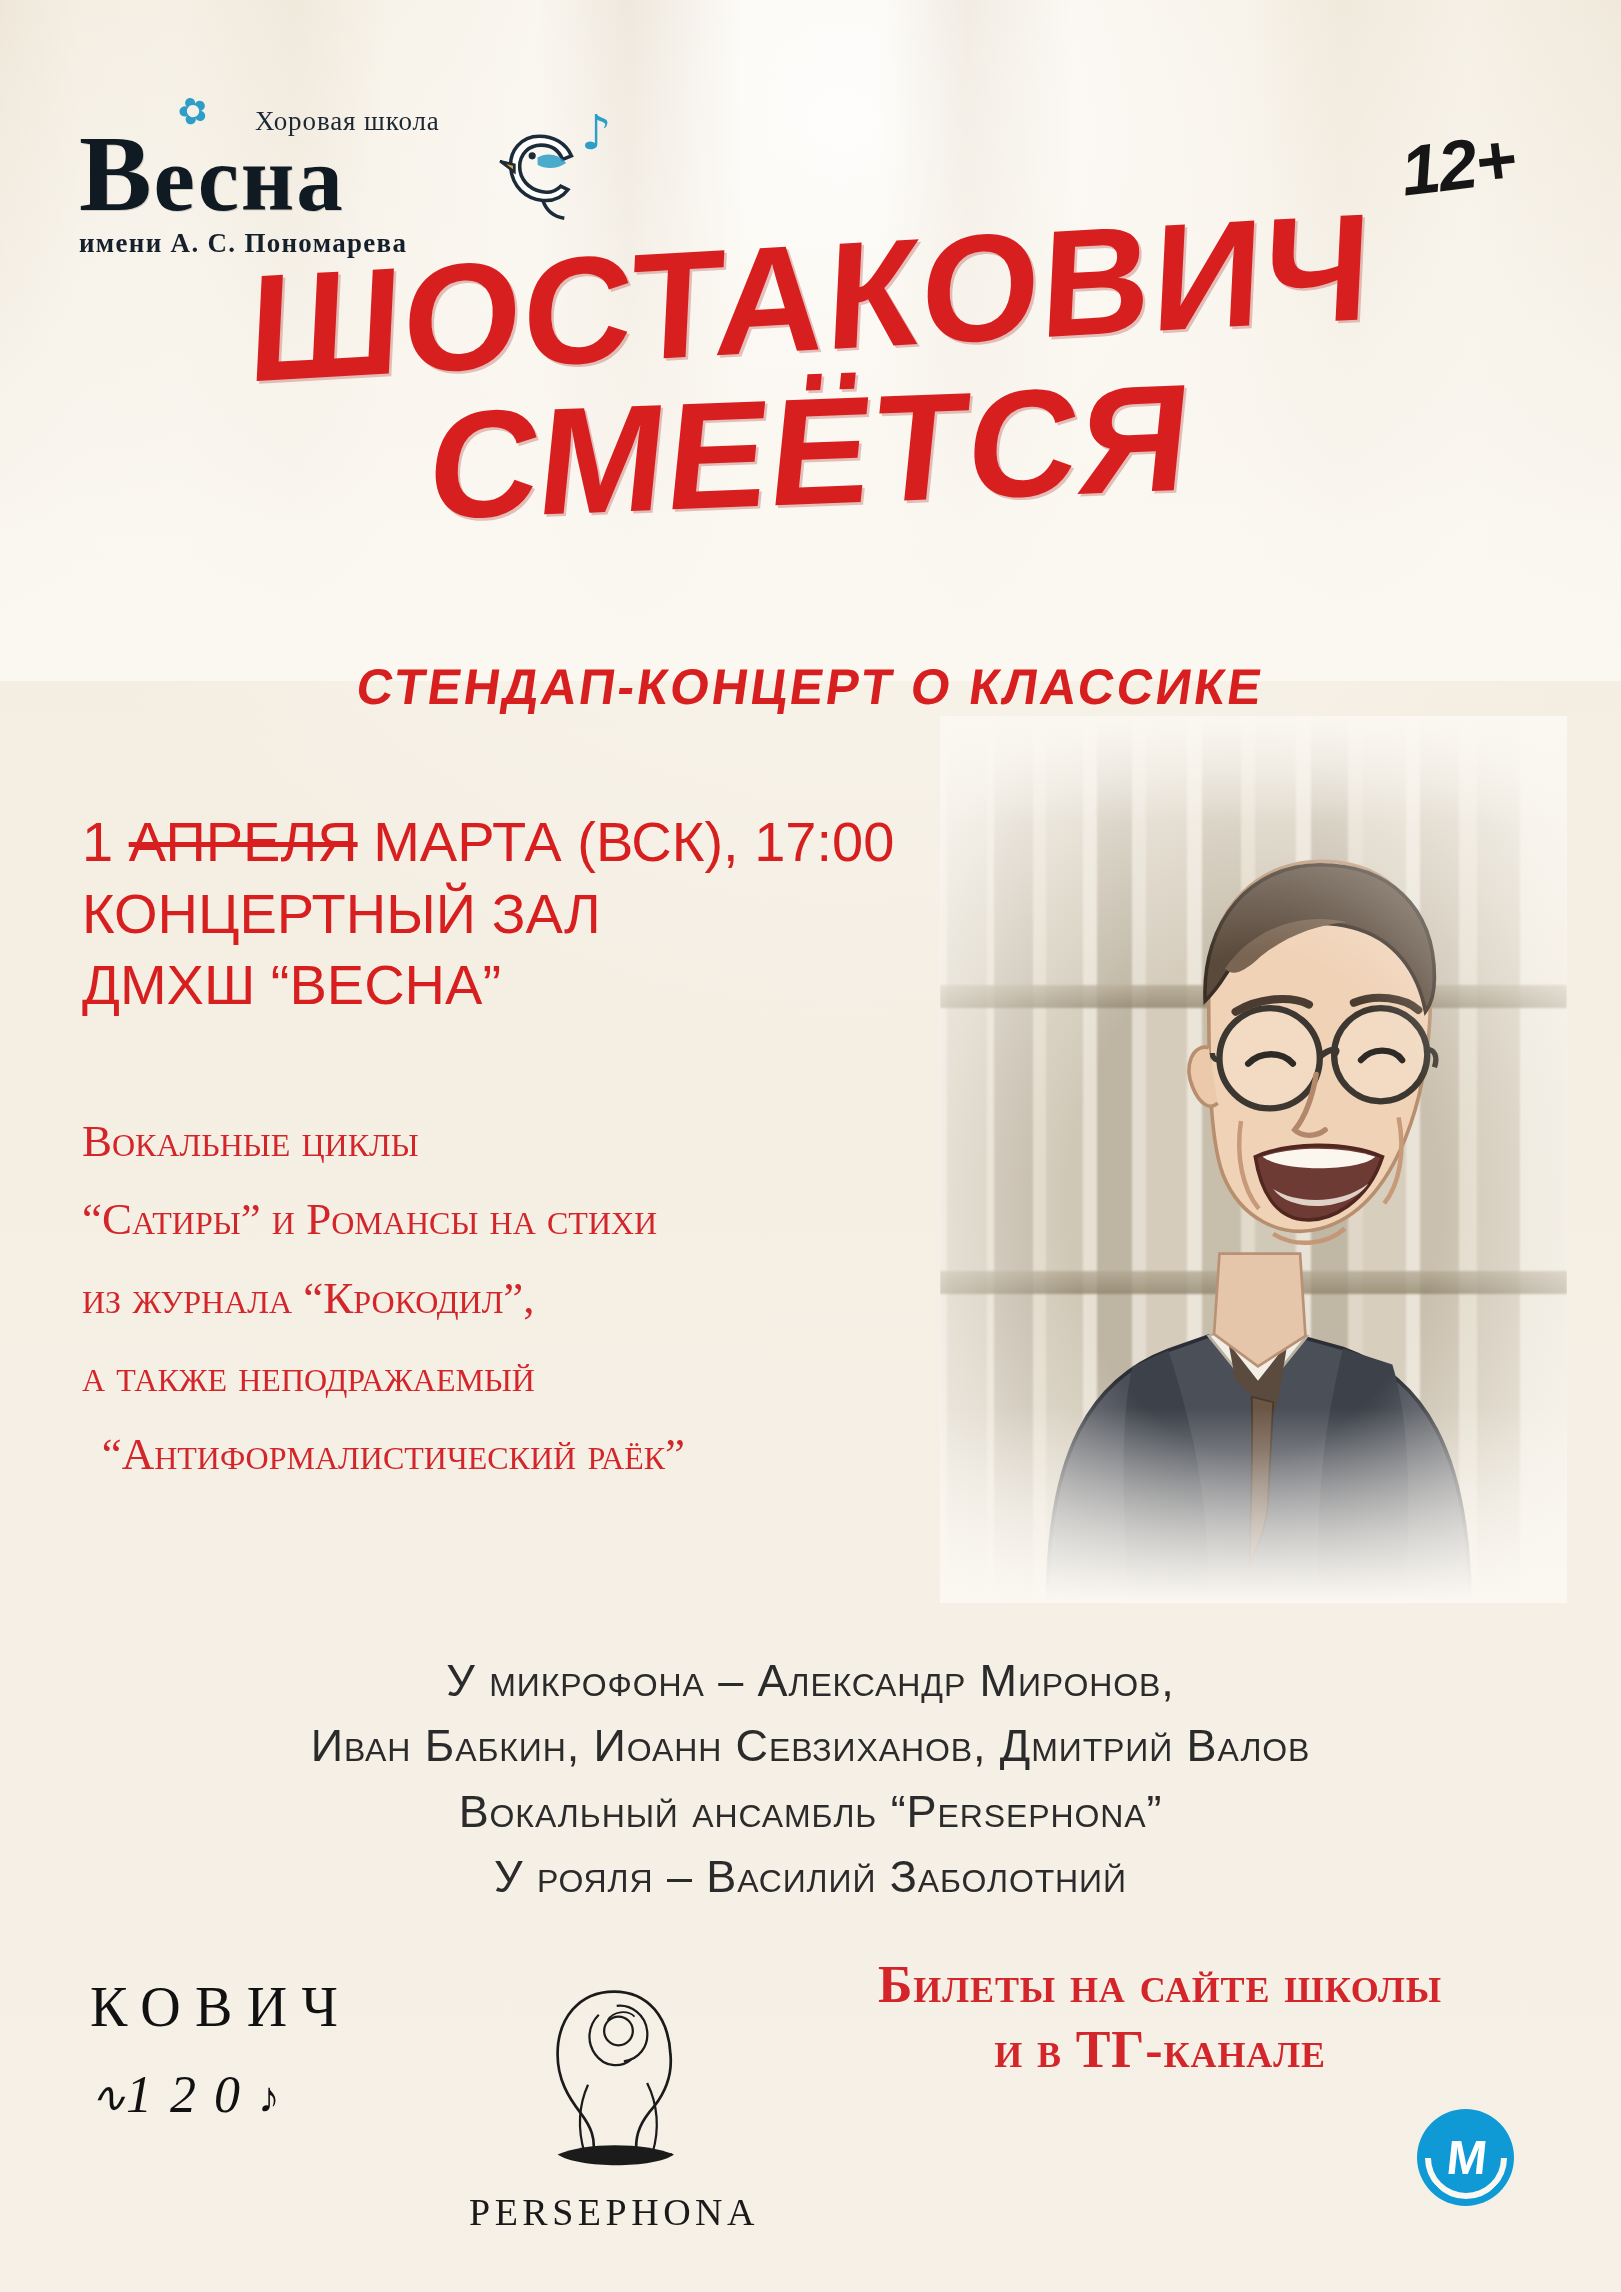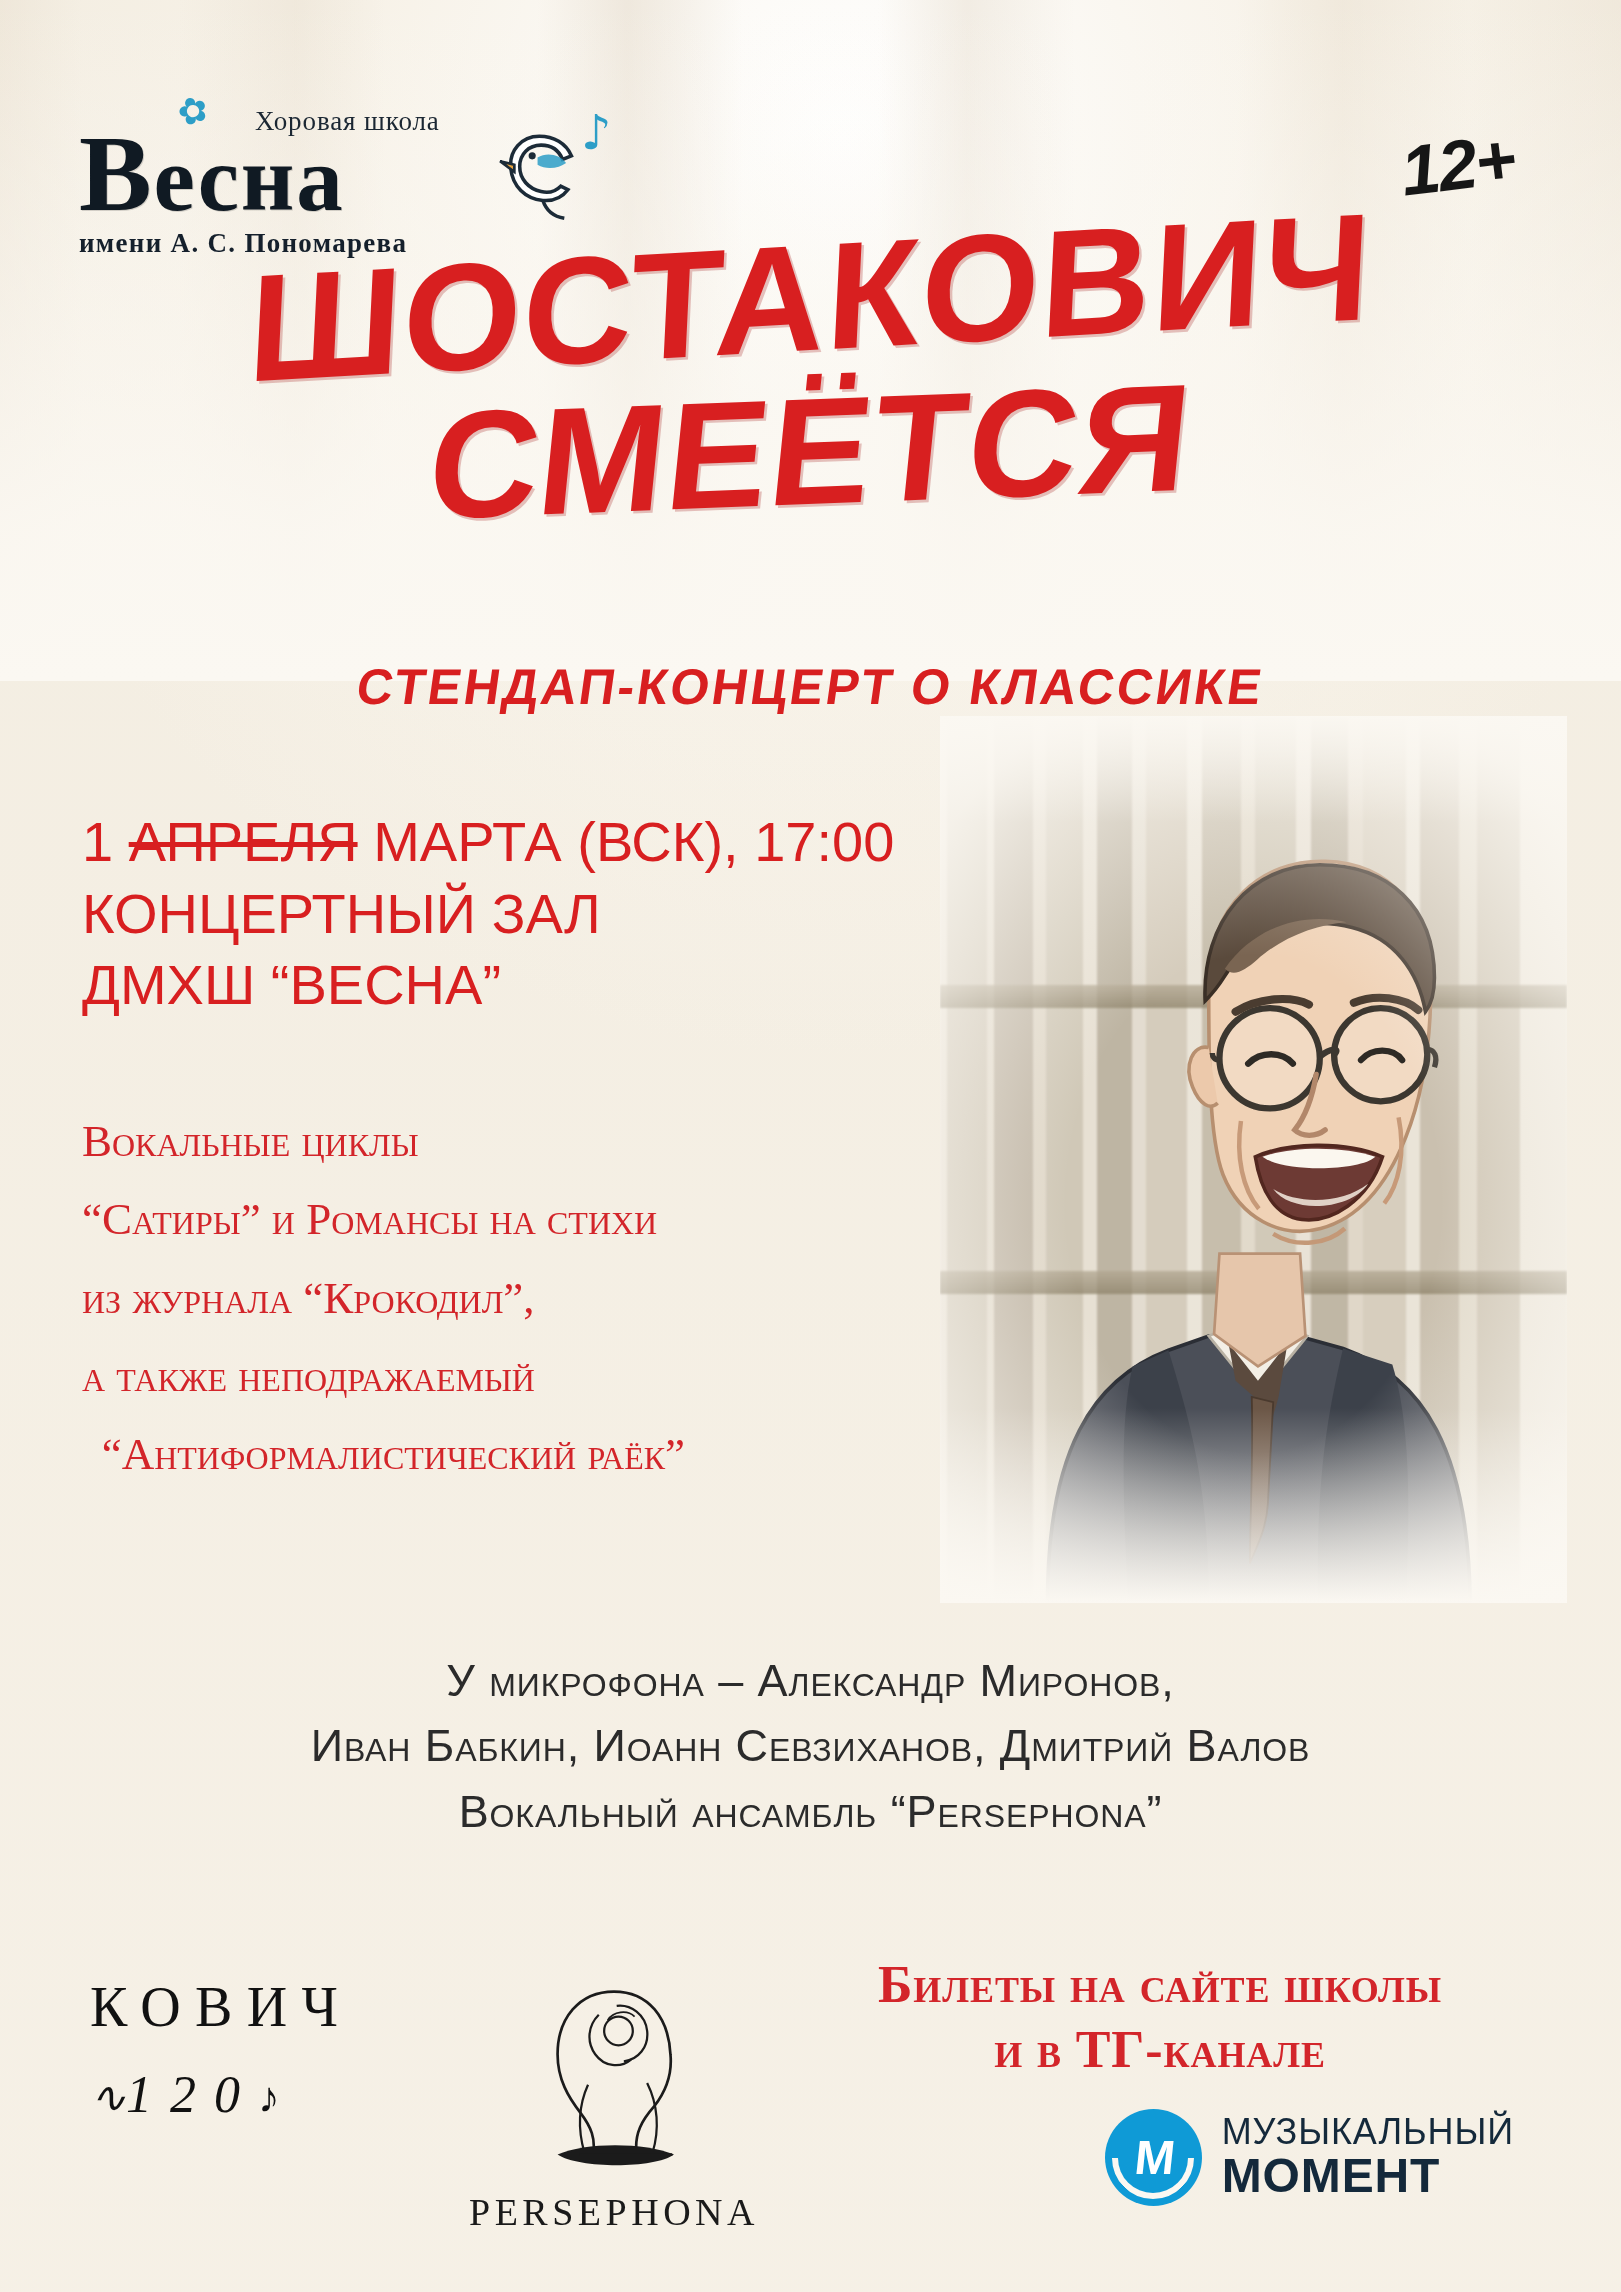--- a/index.html
+++ b/index.html
@@ -453,20 +453,21 @@
     <div>“Сатиры” и Романсы на стихи</div>
     <div>из журнала “Крокодил”,</div>
     <div>а также неподражаемый</div>
     <div class="indent">“Антиформалистический раёк”</div>
   </div>
 
   <div class="performers">
     <div>У микрофона – Александр Миронов,</div>
     <div>Иван Бабкин, Иоанн Севзиханов, Дмитрий Валов</div>
     <div>Вокальный ансамбль “Persephona”</div>
+    <div>У рояля – Василий Заболотний</div>
   </div>
 
   <div class="tickets">
     <div>Билеты на сайте школы</div>
     <div>и в ТГ-канале</div>
   </div>
 
   <div class="shosta120">
     <div class="row2">КОВИЧ</div>
     <div class="num">
@@ -486,20 +487,16 @@
       <path d="M62 196 C92 182 160 182 192 196 C170 212 86 212 62 196 Z" fill="#1b1b1b"></path>
       <path d="M86 196 L190 196" stroke="#1b1b1b" stroke-width="3"></path>
     </svg>
     <div class="name">PERSEPHONA</div>
   </div>
 
   <div class="moment">
     <div class="mark">
       <span class="m-glyph">M</span>
     </div>
-    <div class="words">
-      <div class="w1">МУЗЫКАЛЬНЫЙ</div>
-      <div class="w2">МОМЕНТ</div>
-    </div>
   </div>
 
 </div>
 
 
 </body></html>

